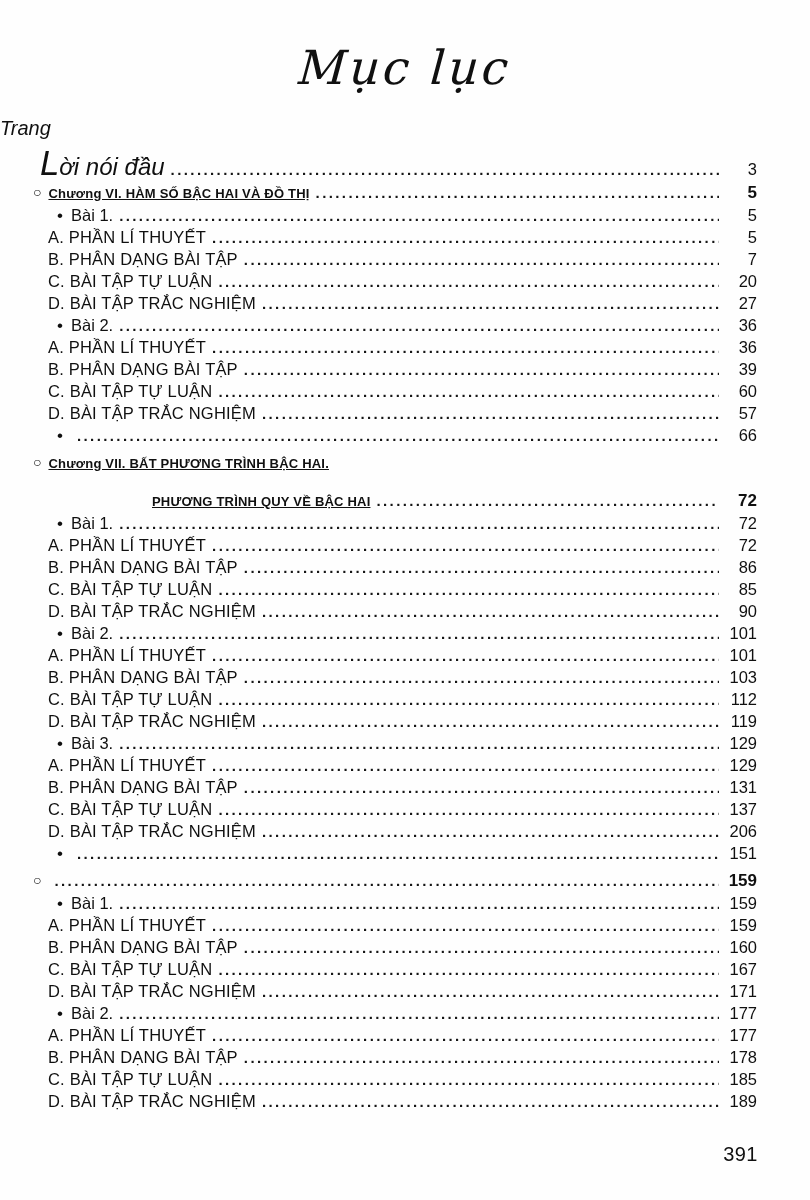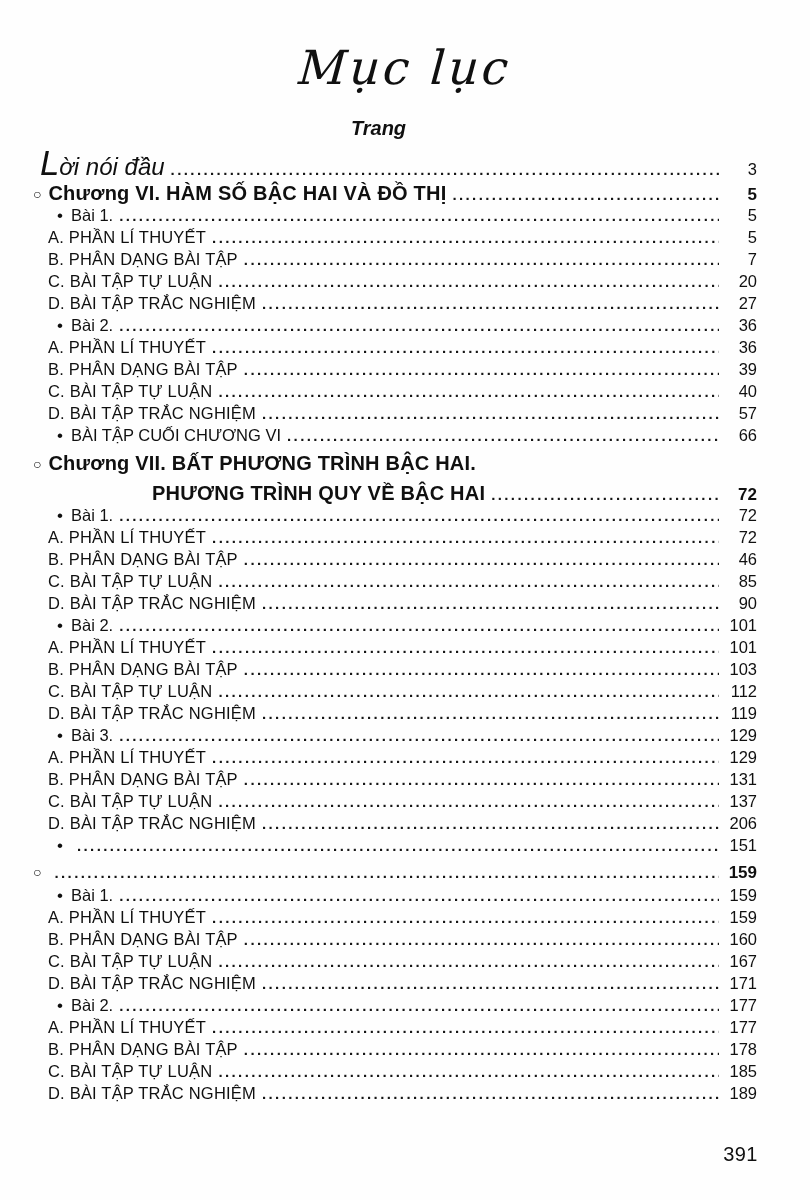--- a/index.html
+++ b/index.html
@@ -31,22 +31,22 @@
     font-size: 47px;
     letter-spacing: 3px;
     line-height: 1.1;
     transform: skewX(-4deg);
   }
 
   
   .col-header {
     margin-top: 24px;
     padding-right: 53px;
-    text-align: center;
-    font-weight: bold;
+    text-align: left;
+    font-weight: normal;
     font-style: italic;
     font-size: 20px;
     line-height: 1;
   }
 
   
   .toc {
     margin-top: 11px;
     padding-right: 53px;
   }
@@ -98,26 +98,27 @@
   .row-chapter { padding-left: 33px; }
   .row-chapter .bullet {
     font-size: 14px;
     margin-right: 7px;
     position: relative;
     top: -1px;
   }
   .row-chapter .label,
   .row-chapter-cont .label {
     font-weight: bold;
-    font-size: 20px;
+    font-size: 13px;
     letter-spacing: 0.2px;
+    text-decoration: underline;
   }
   .row-chapter .pagenum,
   .row-chapter-cont .pagenum { font-weight: bold; font-size: 17px; }
-  .row-chapter-cont { padding-left: 152px; margin-top: 8px; }
+  .row-chapter-cont { padding-left: 152px; margin-top: 16px; }
 
   
   .row-bai { padding-left: 57px; }
   .row-bai .bullet {
     font-size: 17px;
     margin-right: 8px;
   }
   .row-bai .label { font-size: 16.5px; }
 
   
@@ -210,33 +211,32 @@
 
     <span class="label">B. PHÂN DẠNG BÀI TẬP</span>
     <span class="dots"></span>
     <span class="pagenum">39</span>
   </div>
 
   <div class="toc-row row-section">
 
     <span class="label">C. BÀI TẬP TỰ LUẬN</span>
     <span class="dots"></span>
-    <span class="pagenum">40</span>
+    <span class="pagenum">60</span>
   </div>
 
   <div class="toc-row row-section">
 
     <span class="label">D. BÀI TẬP TRẮC NGHIỆM</span>
     <span class="dots"></span>
     <span class="pagenum">57</span>
   </div>
 
   <div class="toc-row row-bai">
     <span class="bullet">•</span>
-    <span class="label">BÀI TẬP CUỐI CHƯƠNG VI</span>
     <span class="dots"></span>
     <span class="pagenum">66</span>
   </div>
 
   <div class="toc-row row-chapter no-page">
     <span class="bullet">○</span>
     <span class="label">Chương VII. BẤT PHƯƠNG TRÌNH BẬC HAI.</span>
 
   </div>
 
@@ -258,21 +258,21 @@
 
     <span class="label">A. PHẦN LÍ THUYẾT</span>
     <span class="dots"></span>
     <span class="pagenum">72</span>
   </div>
 
   <div class="toc-row row-section">
 
     <span class="label">B. PHÂN DẠNG BÀI TẬP</span>
     <span class="dots"></span>
-    <span class="pagenum">46</span>
+    <span class="pagenum">86</span>
   </div>
 
   <div class="toc-row row-section">
 
     <span class="label">C. BÀI TẬP TỰ LUẬN</span>
     <span class="dots"></span>
     <span class="pagenum">85</span>
   </div>
 
   <div class="toc-row row-section">

